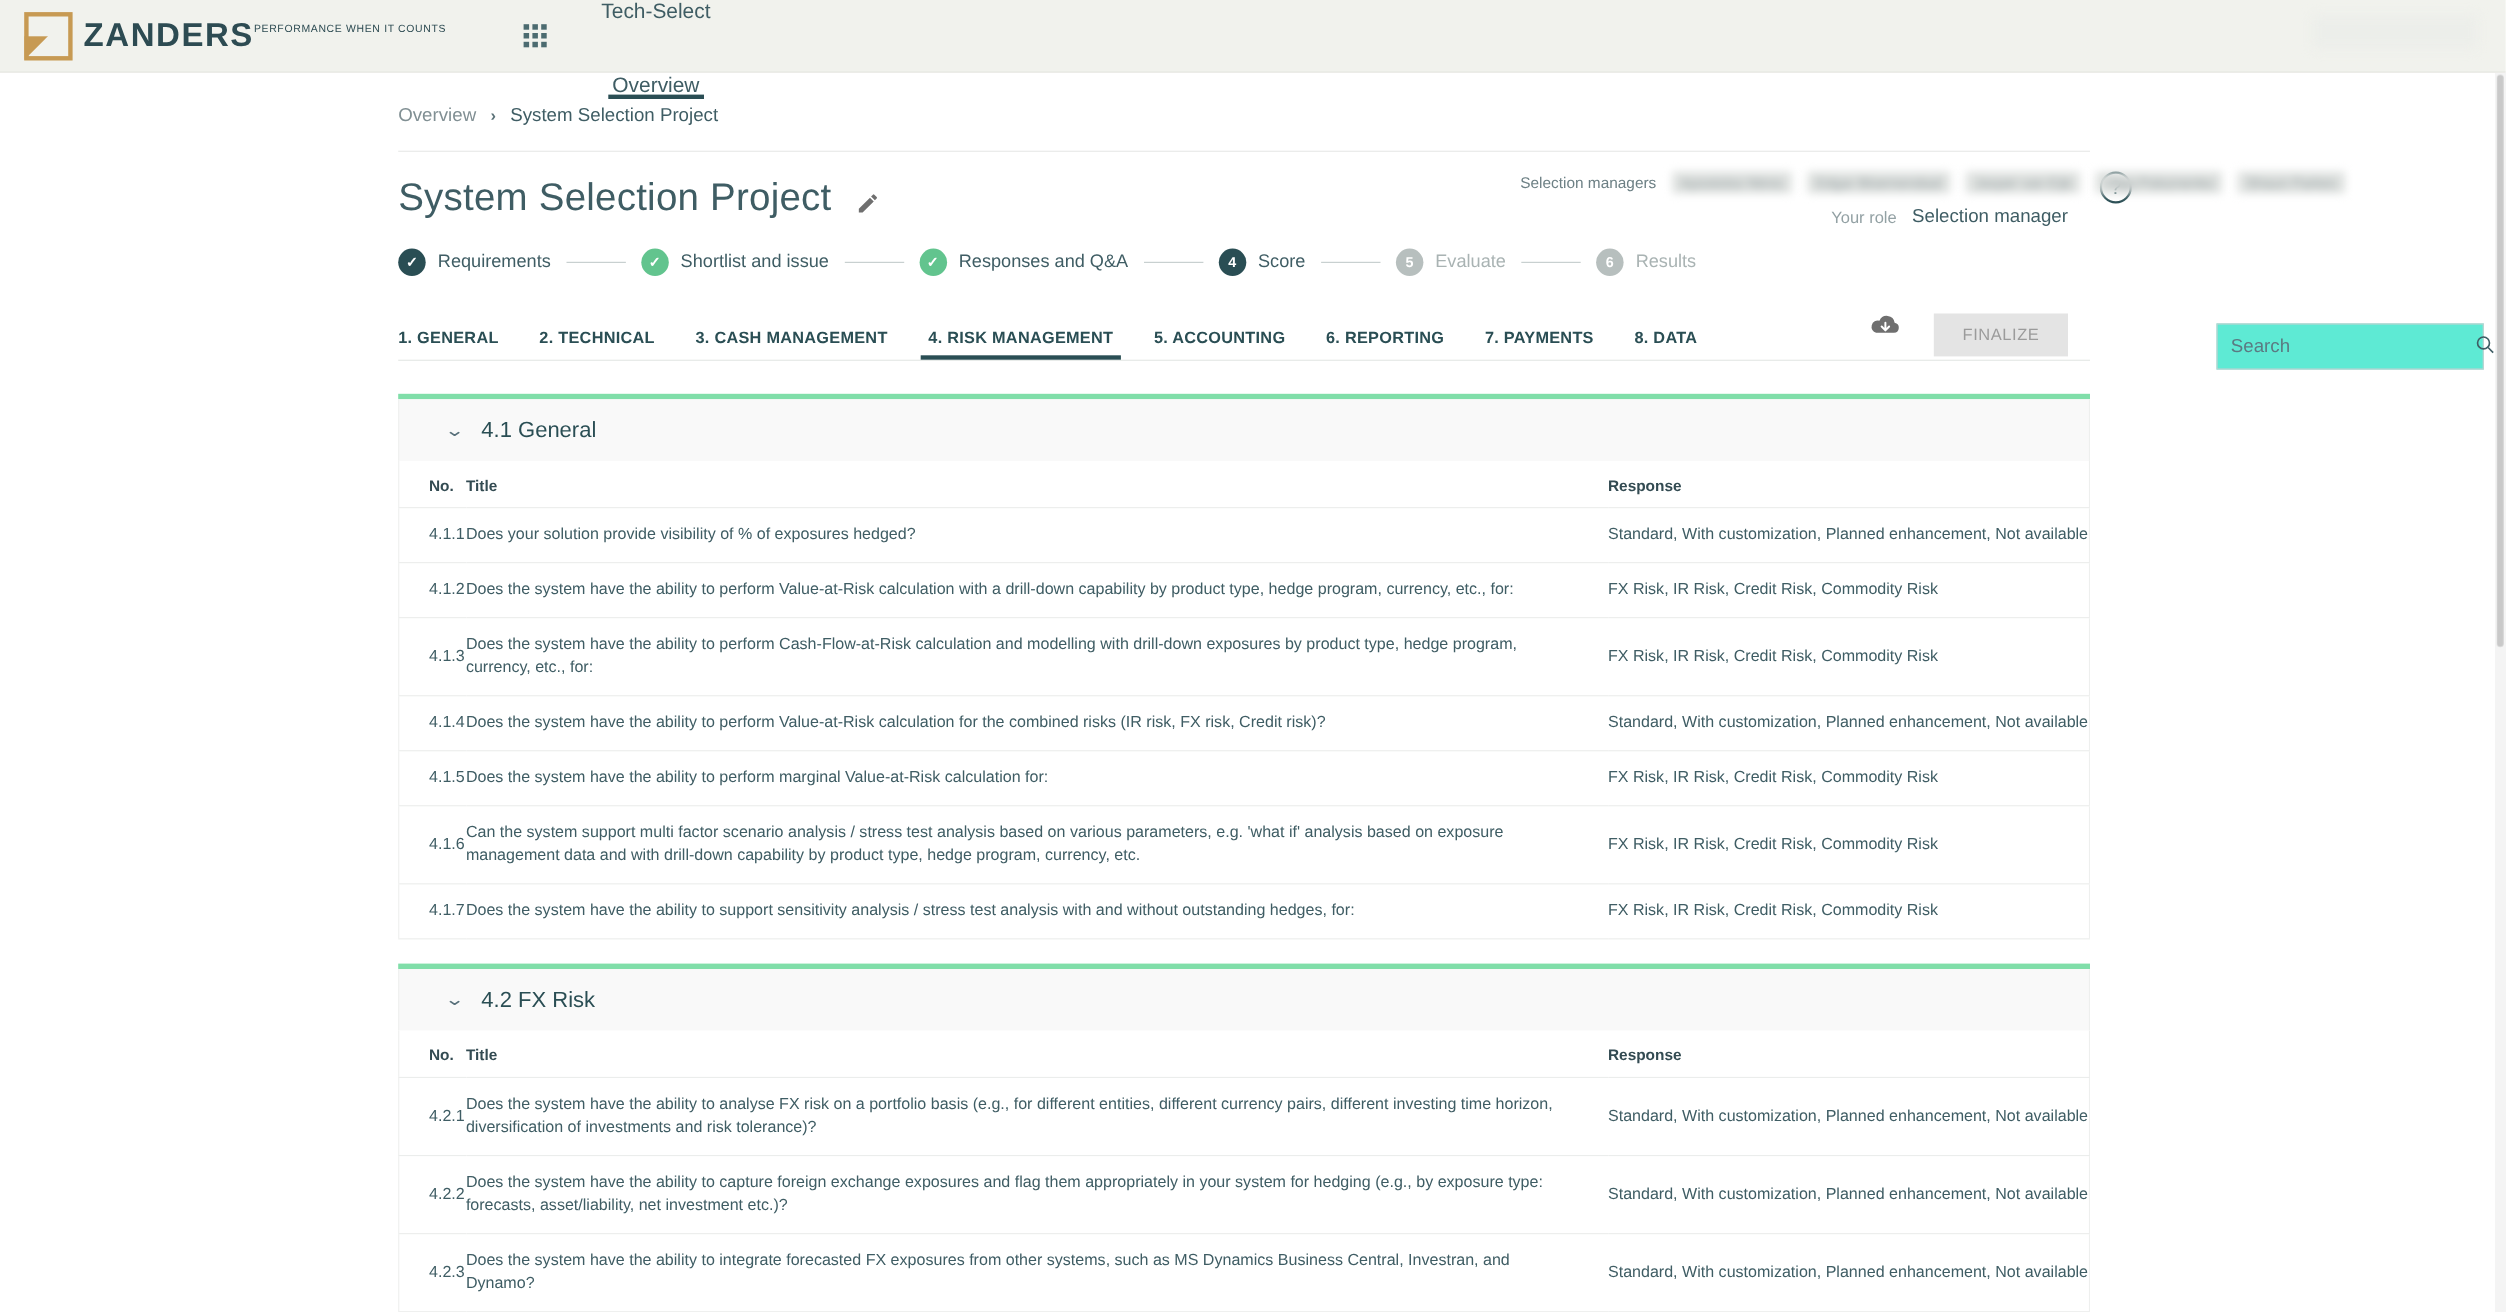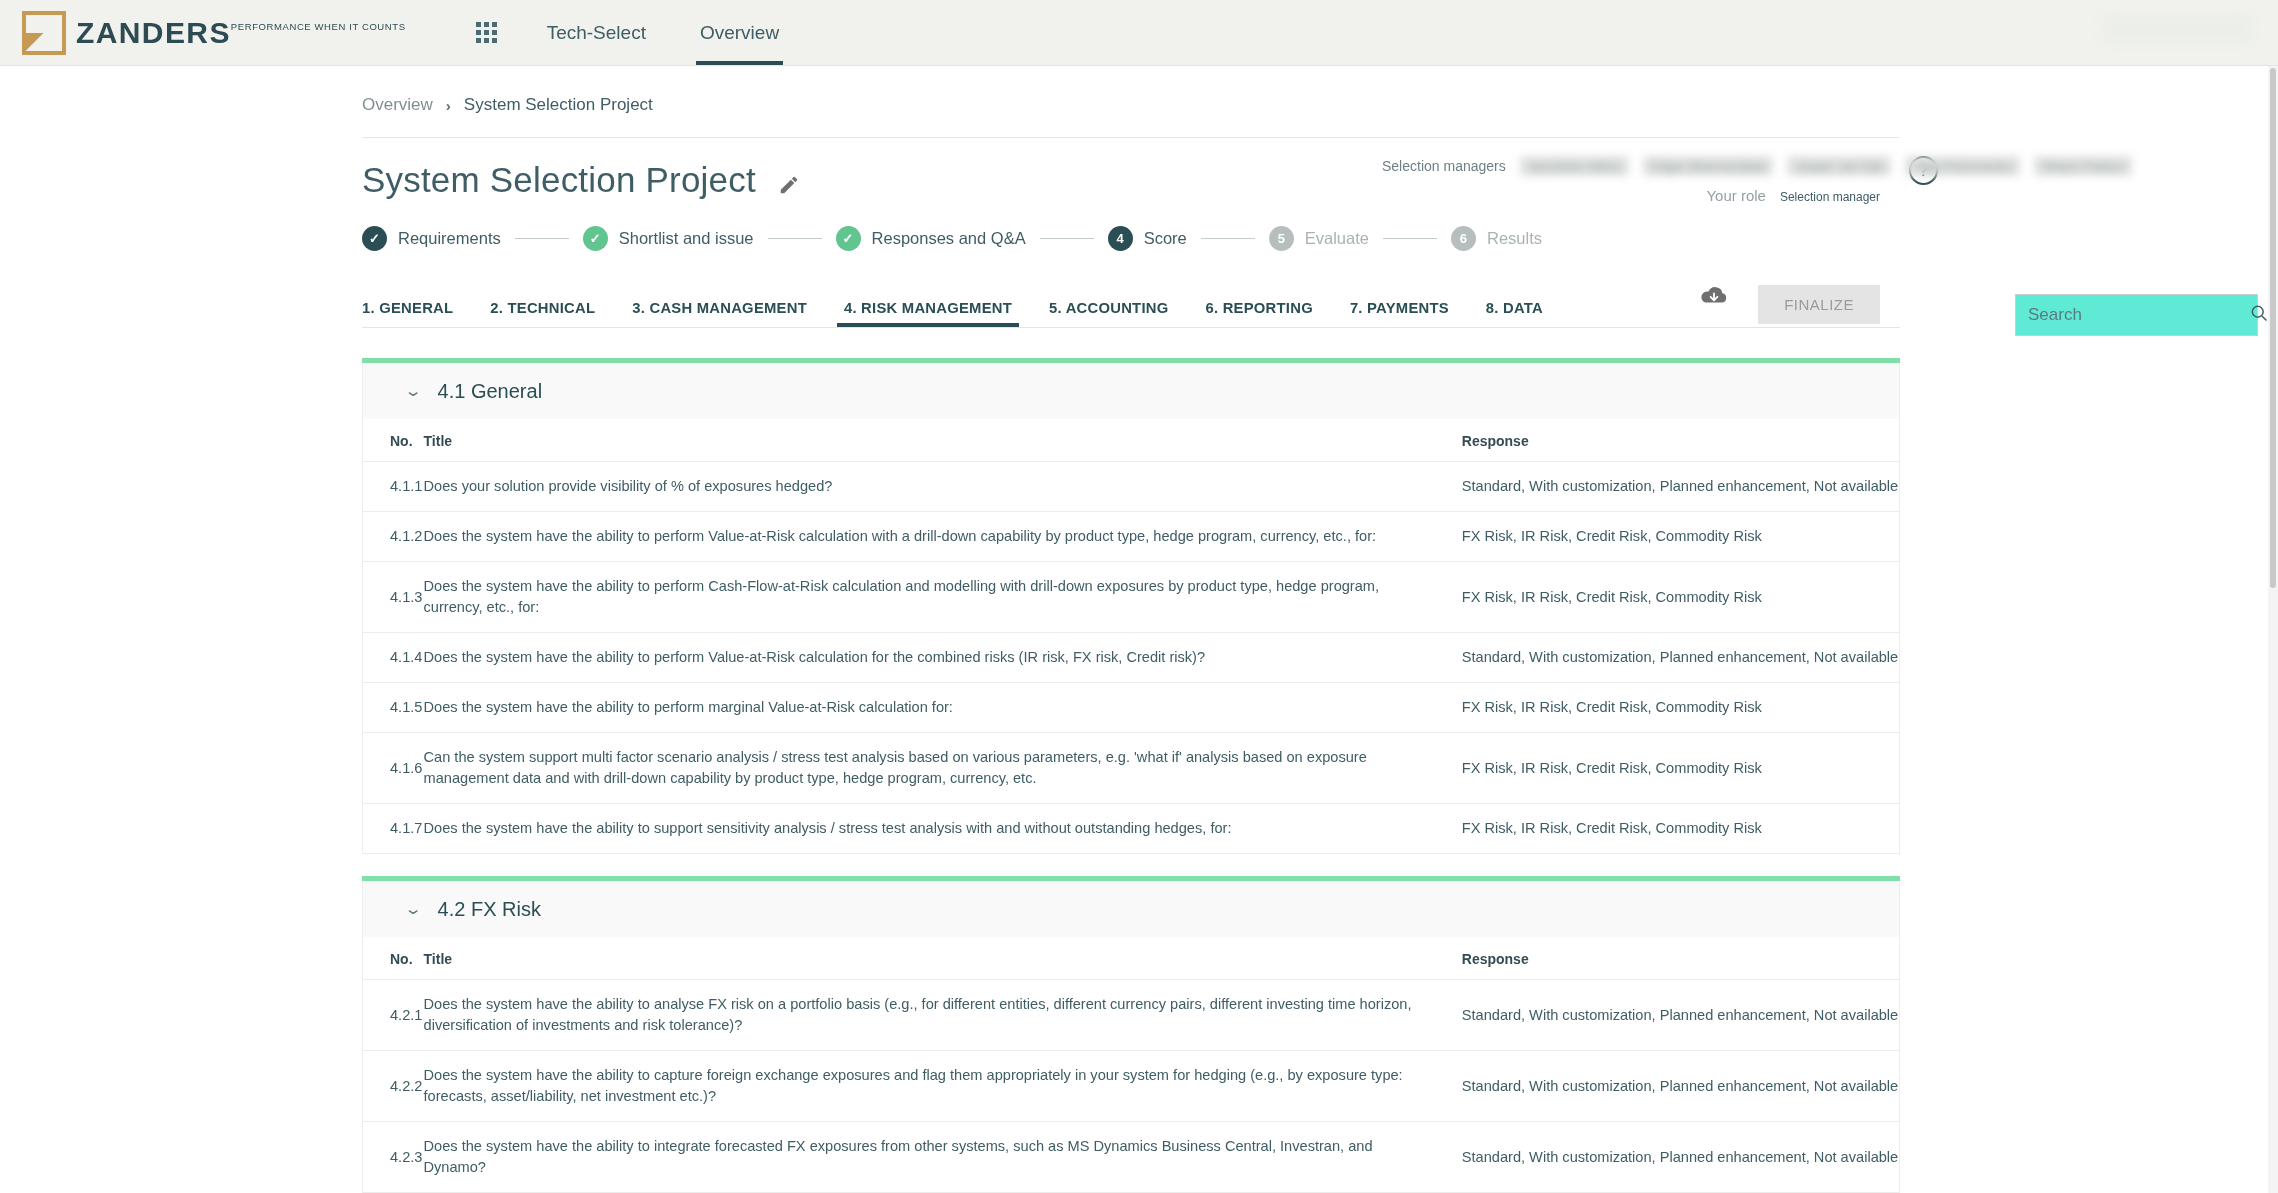--- a/index.html
+++ b/index.html
@@ -44,21 +44,21 @@
     margin-top: 4px;
   }
   .grid-icon {
     margin-left: 70px;
     display: grid;
     grid-template-columns: repeat(3, 5px);
     grid-template-rows: repeat(3, 5px);
     gap: 3px;
   }
   .grid-icon i { background: #4c6b70; display: block; width: 5px; height: 5px; }
-  .nav-items { display: flex; align-items: center; height: 100%; margin-left: 46px; gap: 46px; }
+  .nav-items { display: flex; align-items: center; height: 100%; margin-left: 46px; gap: 46px; flex-direction: column; }
   .nav-item {
     font-size: 19px; color: #3f5d64;
     height: 100%; display: flex; align-items: center;
     padding: 0 4px;
     position: relative;
     cursor: pointer;
   }
   .nav-item.active::after {
     content: "";
     position: absolute; left: 0; right: 0; bottom: 0;
@@ -132,21 +132,21 @@
     display: flex; align-items: center; justify-content: center;
     padding: 0 8px;
     white-space: nowrap;
   }
   .role-block {
     position: absolute; right: 20px; top: 27px;
     display: flex; align-items: flex-end; gap: 14px;
     font-size: 15px;
   }
   .role-label { color: #93a1a4; }
-  .role-value { color: #3f5d64; font-size: 12px; }
+  .role-value { color: #3f5d64; font-size: 17px; }
 
   
   .stepper {
     display: flex; align-items: center;
     margin-top: 26px;
     gap: 0;
   }
   .step { display: flex; align-items: center; gap: 11px; }
   .step-circle {
     width: 25px; height: 25px; border-radius: 50%;

